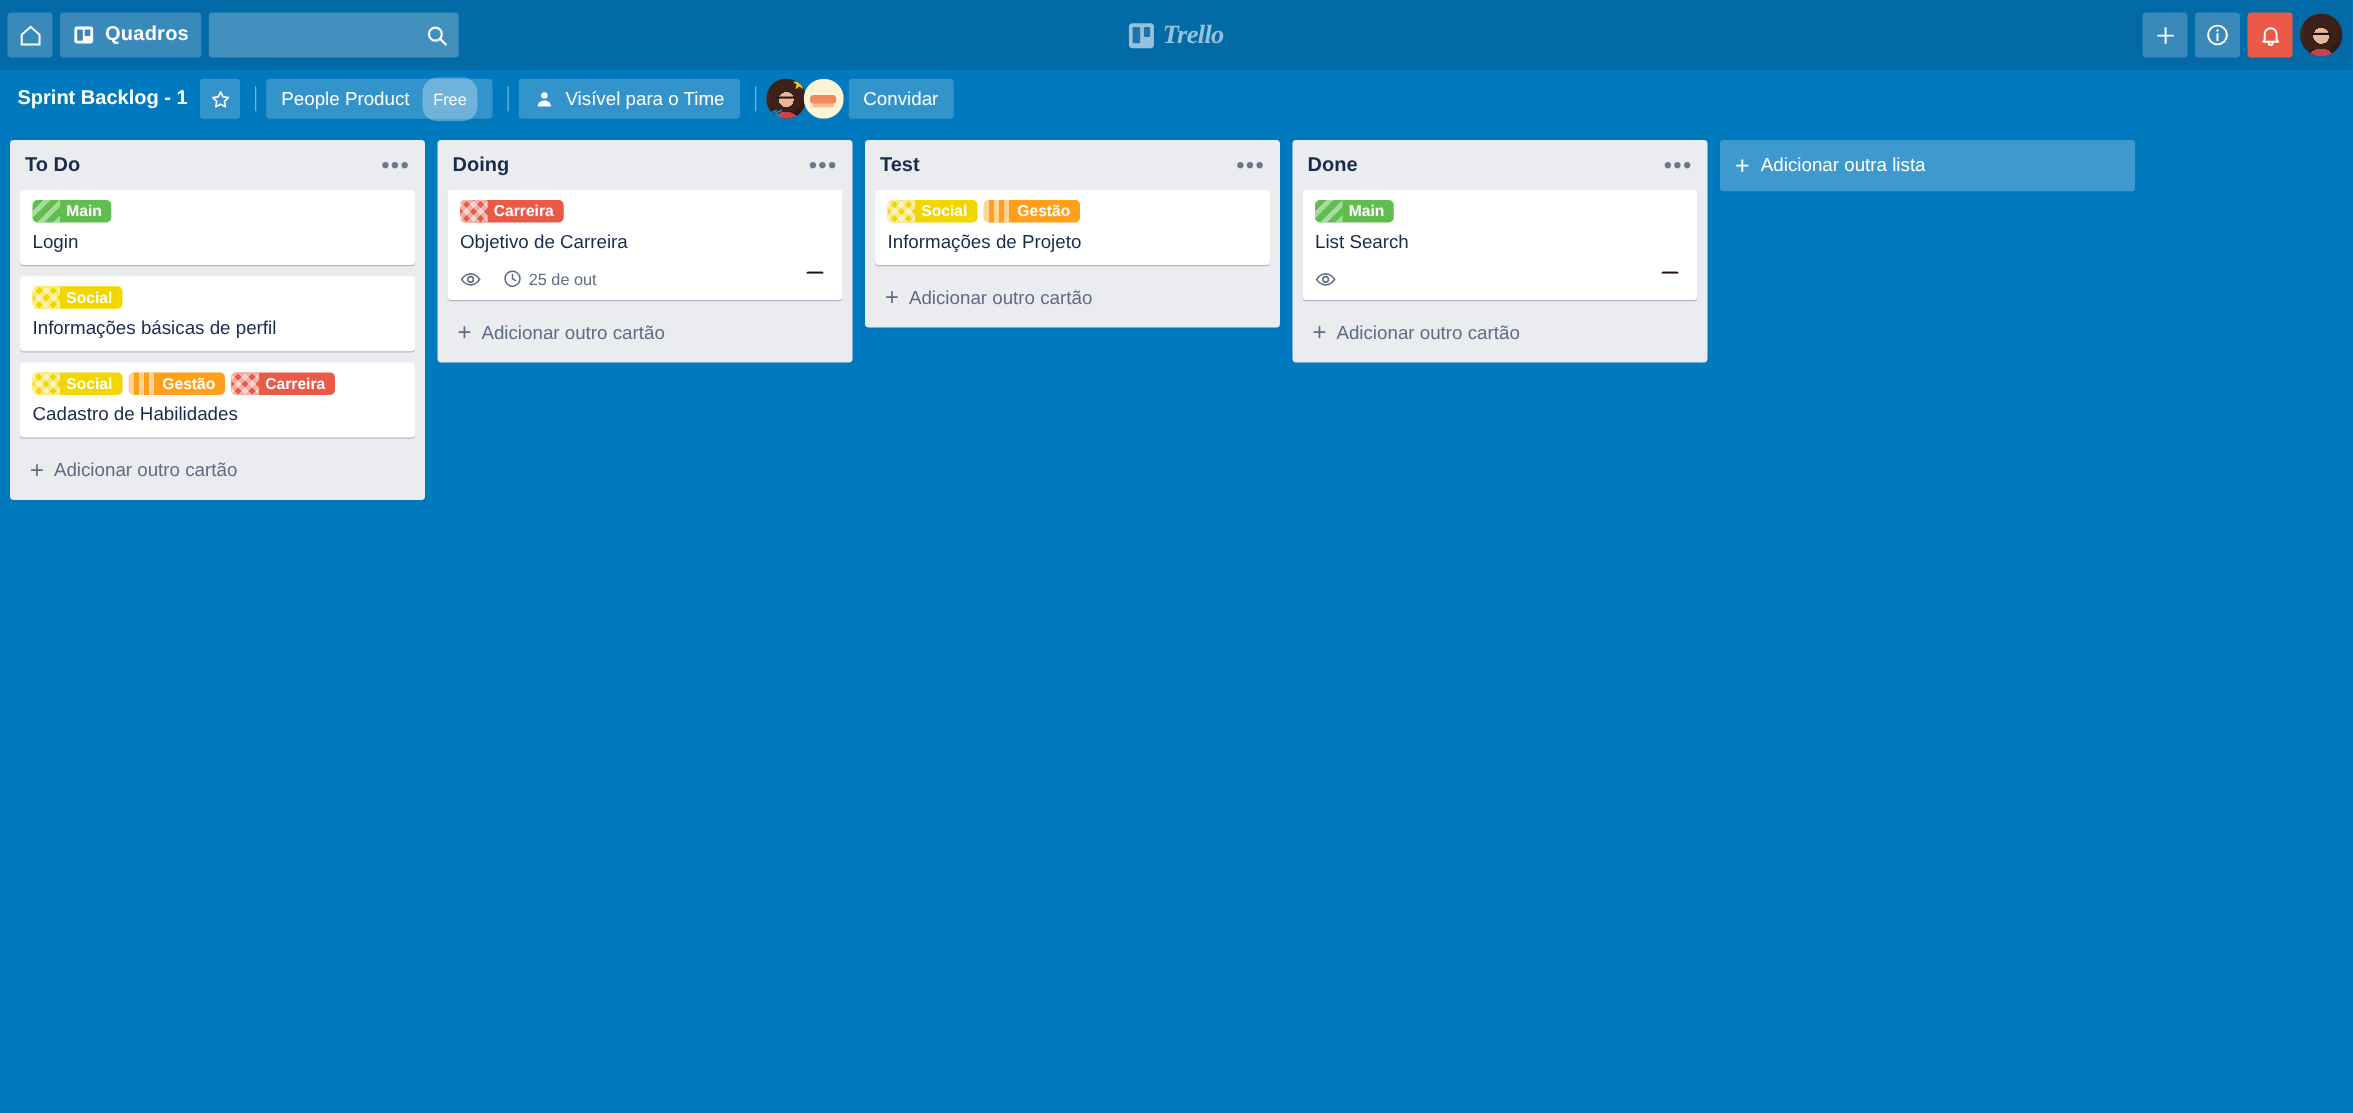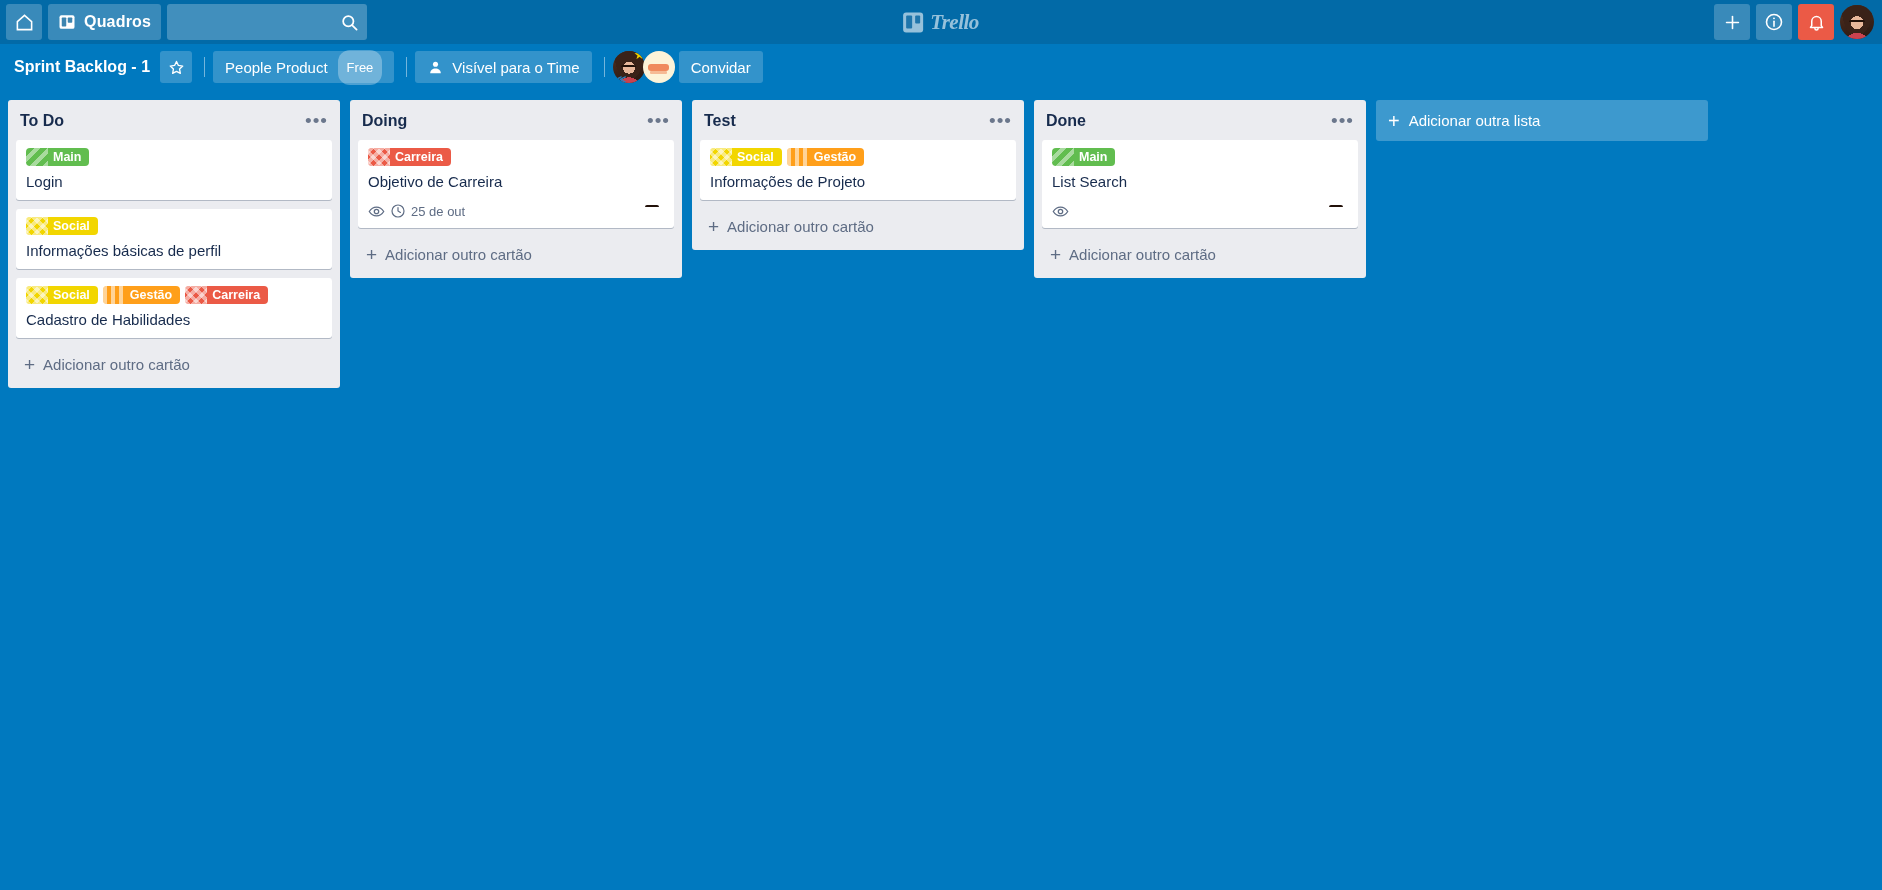--- a/index.html
+++ b/index.html
@@ -5,21 +5,21 @@
   * { box-sizing: border-box; margin: 0; padding: 0; }
   html, body {
     width: 1882px; height: 890px;
     overflow: hidden;
     font-family: "Liberation Sans", sans-serif;
     background: #0079bf;
   }
 
   
   .top-header {
-    height: 44px;
+    height: 56px;
     background: #026aa7;
     display: flex;
     align-items: center;
     padding: 0 6px;
     position: relative;
   }
   .hdr-btn {
     height: 36px;
     min-width: 36px;
     background: rgba(255,255,255,0.22);
@@ -293,20 +293,21 @@
   .card-title {
     font-size: 15px;
     color: #172b4d;
     line-height: 20px;
     padding-bottom: 2px;
     word-wrap: break-word;
   }
   .card-badges {
     display: flex;
     align-items: center;
+    gap: 12px;
     margin-top: 6px;
     min-height: 22px;
     color: #5e6c84;
     font-size: 13px;
   }
   .badge-item { display: flex; align-items: center; gap: 5px; }
   .card-av {
     position: absolute;
     right: 8px;
     bottom: 7px;

